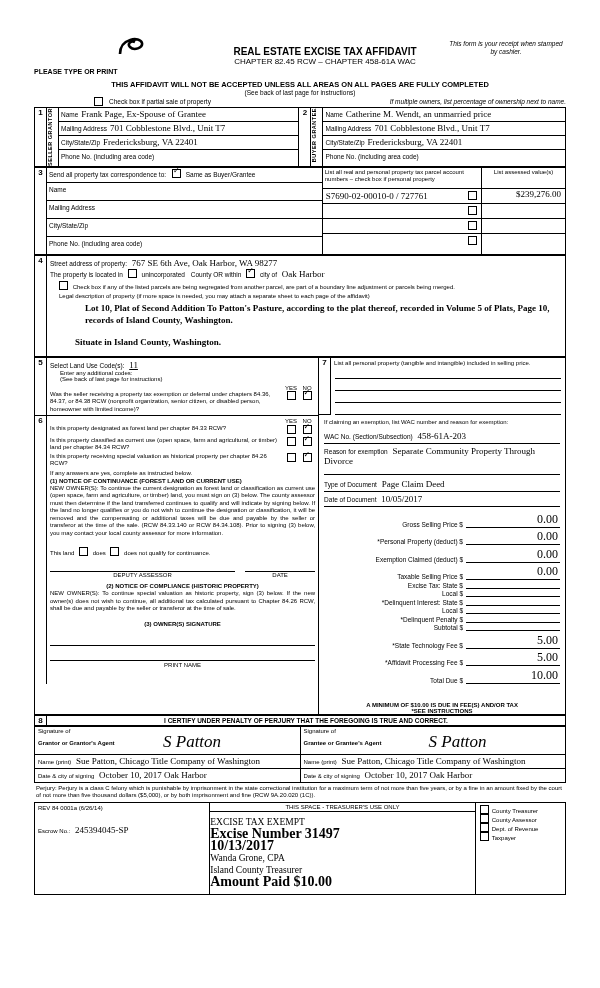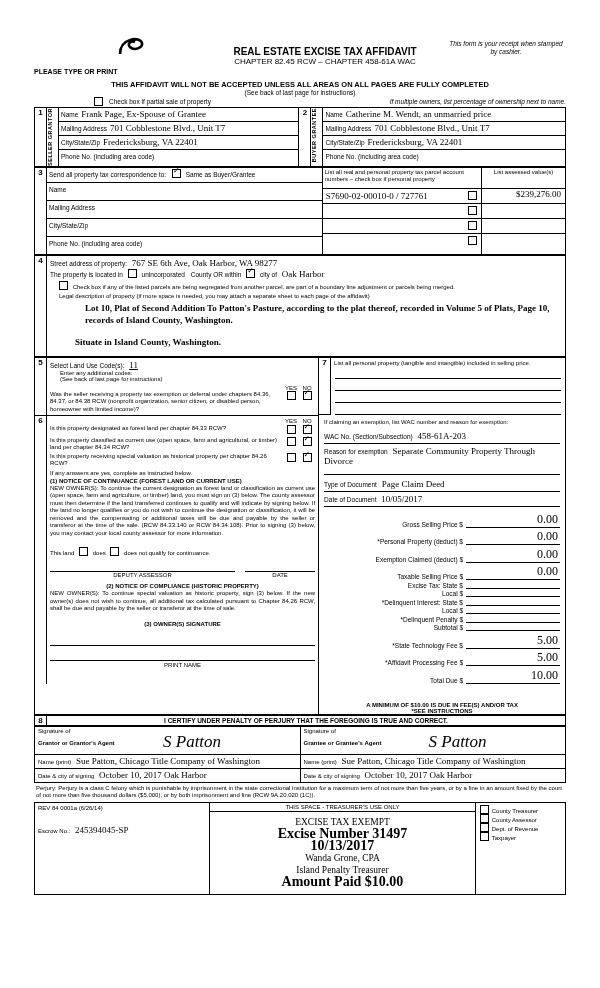--- a/index.html
+++ b/index.html
@@ -51,21 +51,21 @@
   .legalbody{font-family:"Liberation Serif",serif;font-size:9px;line-height:12px;padding-left:38px;font-weight:bold;}
   .ynhdr{font-size:6px;text-align:center;}
   .qrow{display:flex;font-size:6px;line-height:7.5px;}
   .qtext{flex:1;padding-right:3px;}
   .qy{width:16px;text-align:center;}
   .qn{width:16px;text-align:center;}
 
   .moneyrow{display:flex;font-size:6.5px;align-items:flex-end;margin-top:1.5px;}
   .mlbl{flex:1;text-align:right;padding-right:3px;}
   .mval{width:92px;border-bottom:1px solid #000;text-align:right;font-family:"Liberation Serif",serif;font-size:12px;padding-right:2px;}
-  .treas{font-family:"Liberation Serif",serif;font-size:9.5px;text-align:center;line-height:12px;}
+  .treas{font-family:"Liberation Serif",serif;font-size:9.5px;text-align:left;line-height:12px;}
 
   .signature{font-family:"Liberation Serif",serif;font-style:italic;font-size:17px;}
 </style>
 </head>
 <body>
 
 <div class="page">
  <div class="sheet">
 
   <div class="hdr">
@@ -433,21 +433,21 @@
           <span class="val">245394045-SP</span>
         </div>
       </td>
       <td style="width:50%;">
         <div class="t6 c" style="border-bottom:1px solid #000;padding:1px 0;">THIS SPACE - TREASURER'S USE ONLY</div>
         <div class="treas" style="padding:4px 0 6px 0;">
           <div>EXCISE TAX EXEMPT</div>
           <div class="t9">Excise Number 31497</div>
           <div class="t9">10/13/2017</div>
           <div>Wanda Grone, CPA</div>
-          <div>Island Penalty Treasurer</div>
+          <div>Island County Treasurer</div>
           <div class="t9">Amount Paid $10.00</div>
         </div>
       </td>
       <td style="padding:2px 4px;">
         <div class="t6"><span class="cb" style="margin-right:3px;"></span><span>County Treasurer</span></div>
         <div class="t6"><span class="cb" style="margin-right:3px;"></span><span>County Assessor</span></div>
         <div class="t6"><span class="cb" style="margin-right:3px;"></span><span>Dept. of Revenue</span></div>
         <div class="t6"><span class="cb" style="margin-right:3px;"></span><span>Taxpayer</span></div>
       </td>
     </tr>

